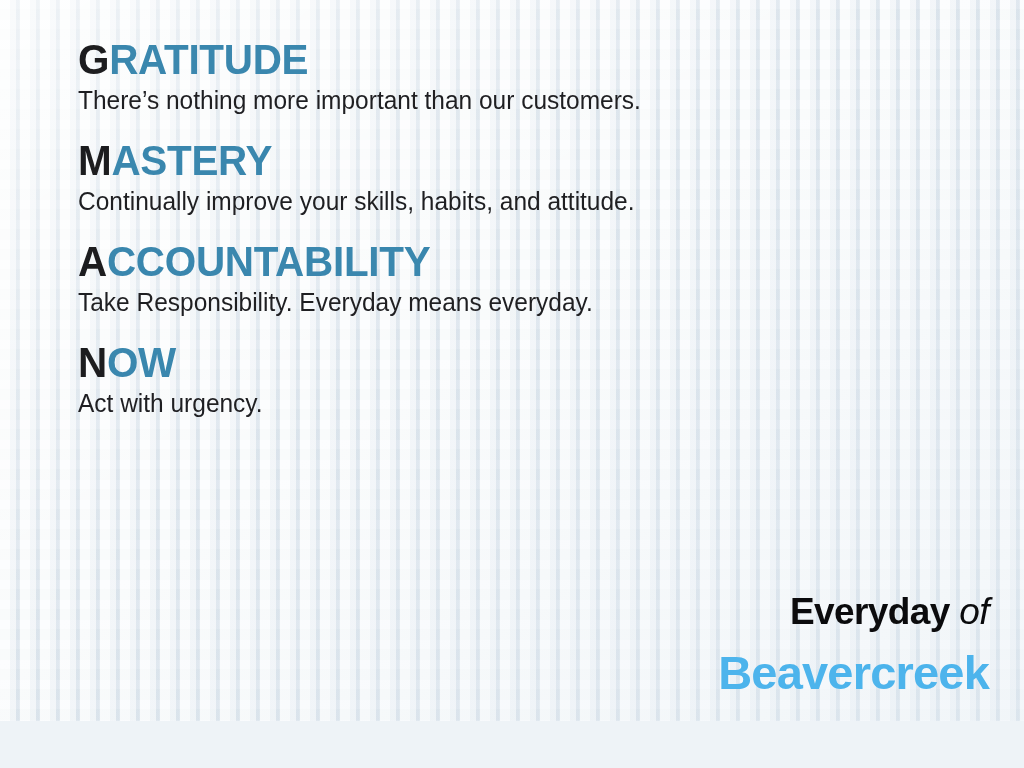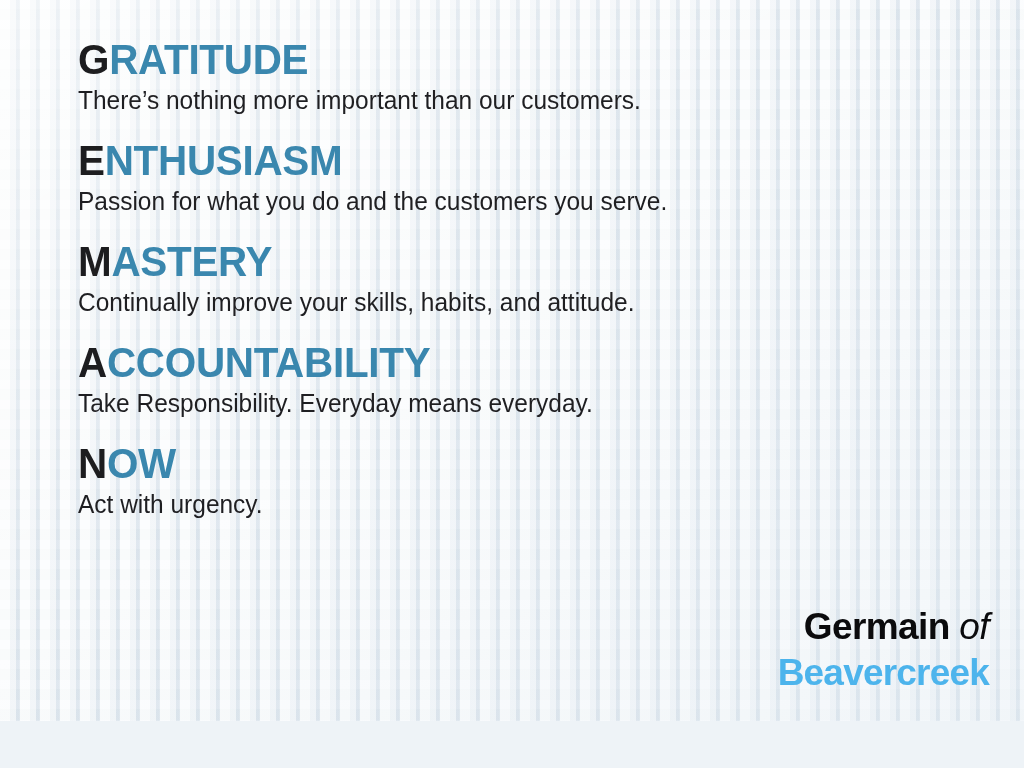--- a/index.html
+++ b/index.html
@@ -127,48 +127,44 @@
     font-weight: bold;
   }
   .brand-connector {
     font-weight: normal;
     font-style: italic;
   }
 
   .brand-line-2 {
     font-family: "Liberation Sans", "DejaVu Sans", sans-serif;
     font-weight: bold;
-    font-size: 37px;
+    font-size: 47px;
     line-height: 44px;
     color: #4db4ec;
     letter-spacing: -0.8px;
     white-space: nowrap;
-    margin-top: 4px;
+    margin-top: 19px;
   }
 </style>
 </head>
 <body>
 
 <div class="poster">
 
   <div class="poster-texture"></div>
   <div class="poster-texture-2"></div>
   <div class="poster-sheen"></div>
 
   <div class="values-list">
 
     <div class="value-block">
       <div class="value-heading"><span class="initial">G</span><span class="rest">RATITUDE</span></div>
       <div class="value-desc">There’s nothing more important than our customers.</div>
     </div>
 
-    <div class="value-block">
-      <div class="value-heading"><span class="initial">E</span><span class="rest">NTHUSIASM</span></div>
-      <div class="value-desc">Passion for what you do and the customers you serve.</div>
-    </div>
 
 
     <div class="value-block">
       <div class="value-heading"><span class="initial">M</span><span class="rest">ASTERY</span></div>
       <div class="value-desc">Continually improve your skills, habits, and attitude.</div>
     </div>
 
     <div class="value-block">
       <div class="value-heading"><span class="initial">A</span><span class="rest">CCOUNTABILITY</span></div>
       <div class="value-desc">Take Responsibility. Everyday means everyday.</div>
@@ -176,17 +172,17 @@
 
 
     <div class="value-block">
       <div class="value-heading"><span class="initial">N</span><span class="rest">OW</span></div>
       <div class="value-desc">Act with urgency.</div>
     </div>
 
   </div>
 
   <div class="brand-logo">
-    <div class="brand-line-1"><span class="brand-name">Germain</span><span class="brand-connector"> of</span></div>
+    <div class="brand-line-1"><span class="brand-name">Everyday</span><span class="brand-connector"> of</span></div>
     <div class="brand-line-2">Beavercreek</div>
   </div>
 
 </div>
 
 </body></html>

